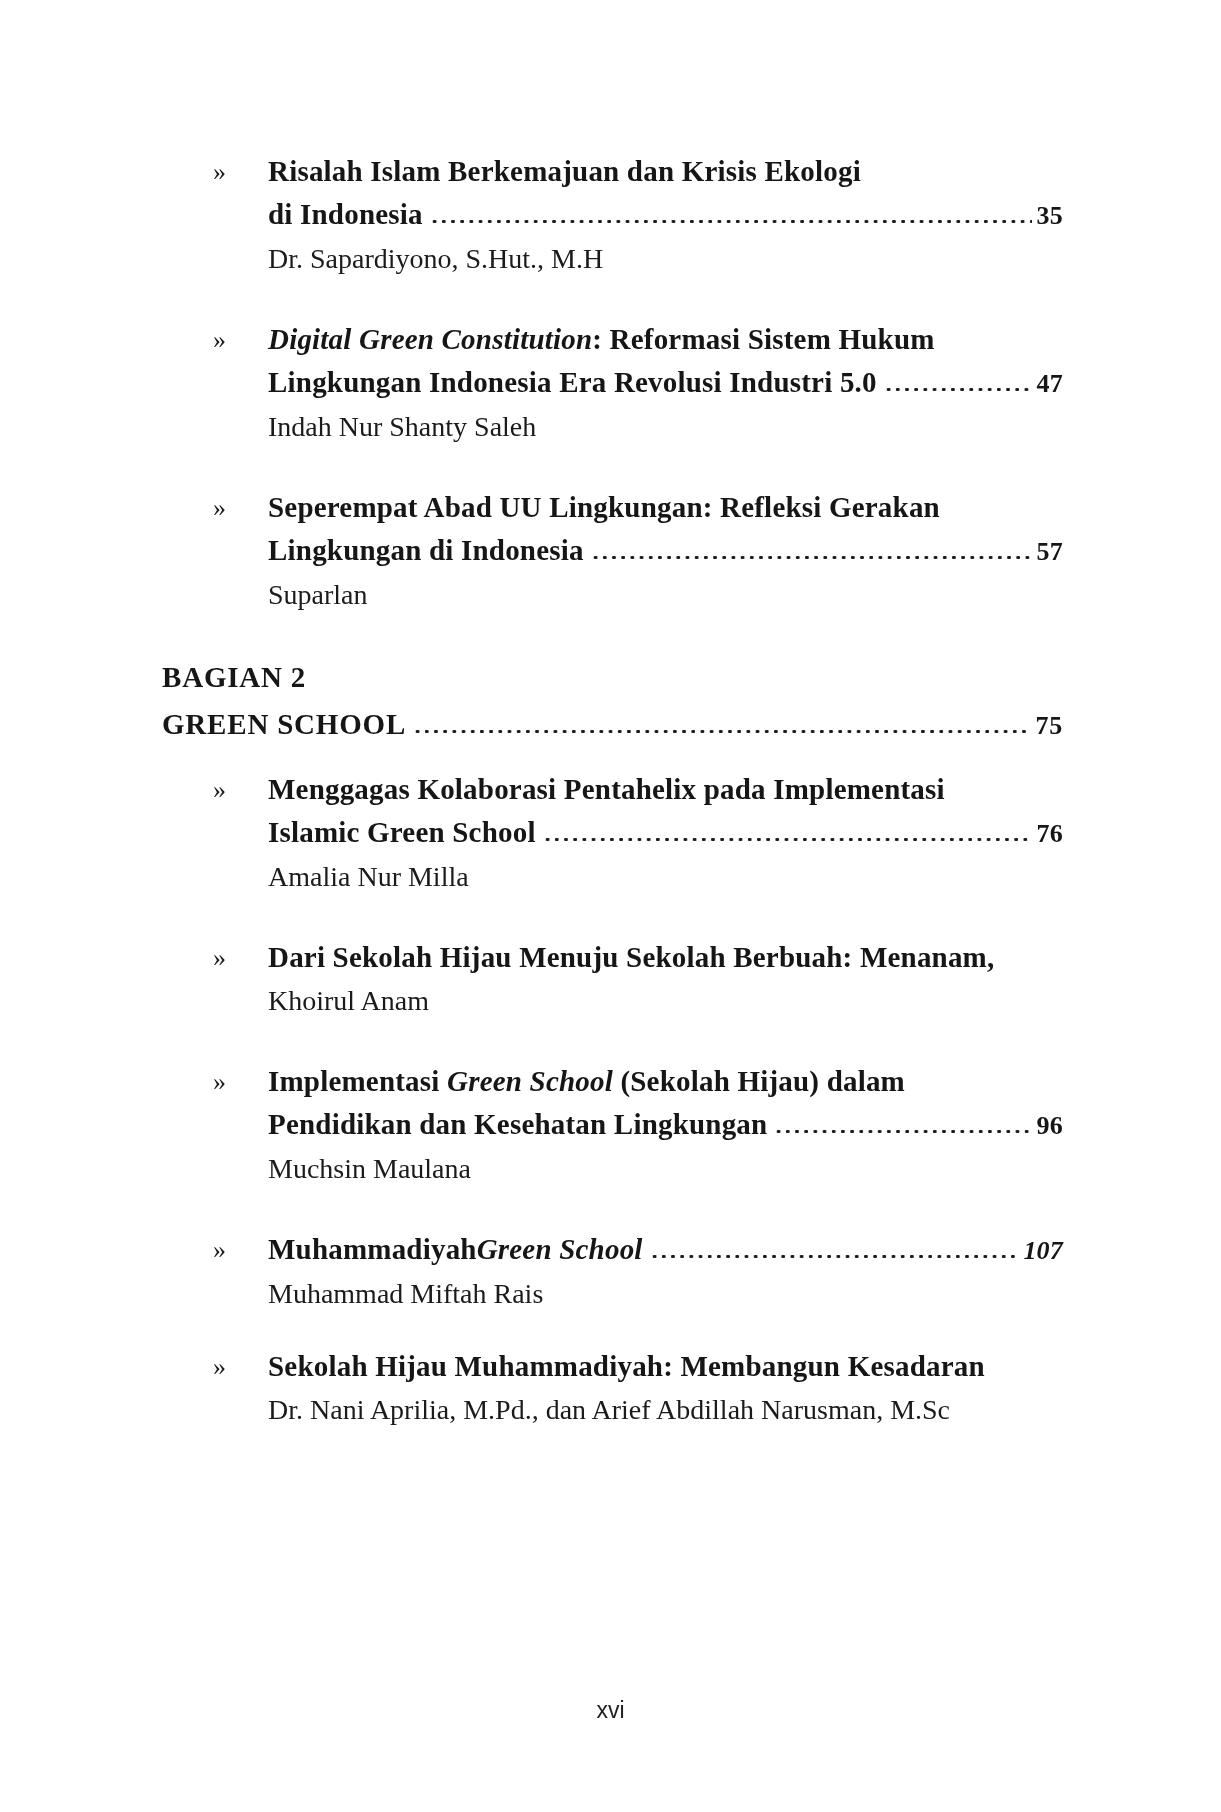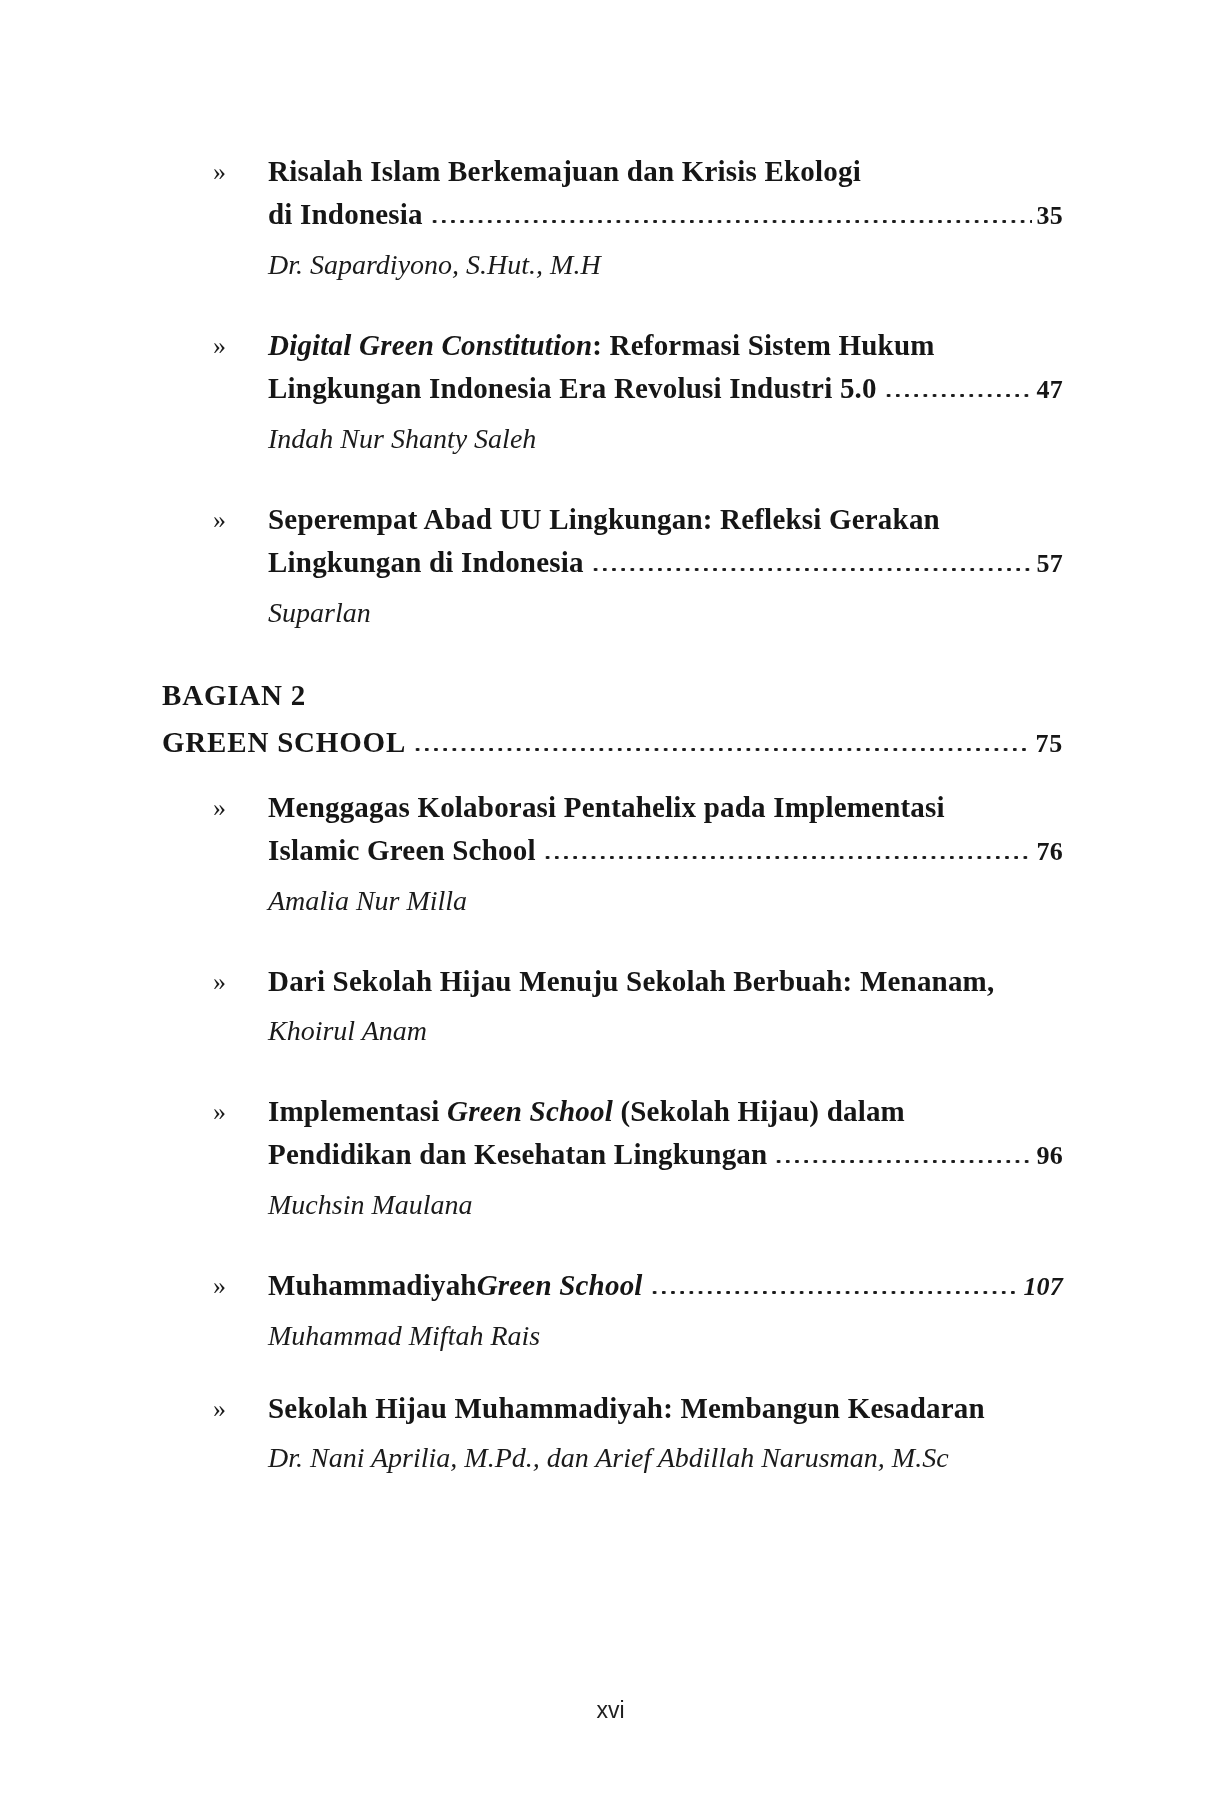--- a/index.html
+++ b/index.html
@@ -59,22 +59,20 @@
     background-position: left center;
     background-repeat: repeat-x;
   }
   .pagenum {
     font-weight: 700;
     font-size: 26px;
     line-height: 43px;
     white-space: nowrap;
   }
   .author {
-    margin-top: 6px;
-    font-style: italic;
     font-size: 28px;
     line-height: 43px;
     color: #1b1b1b;
   }
   
   .section {
     margin: 24px 0 20px 0;
   }
   .sec-line {
     font-weight: 700;

